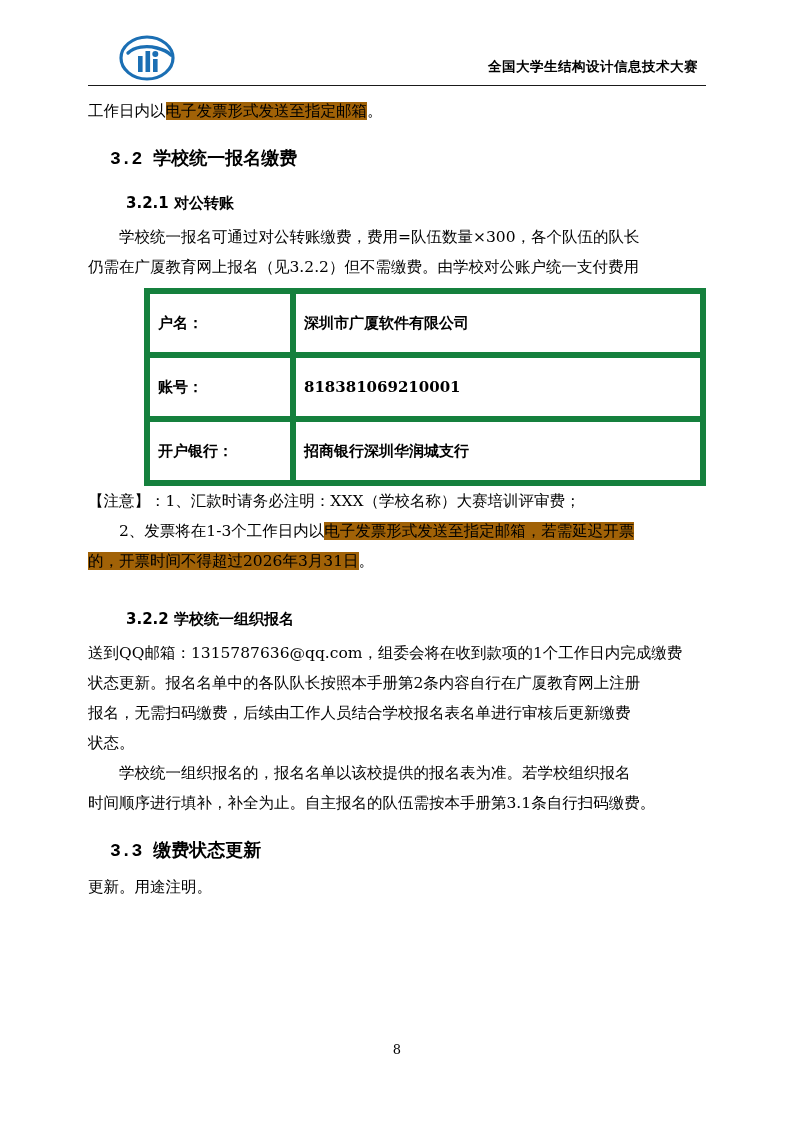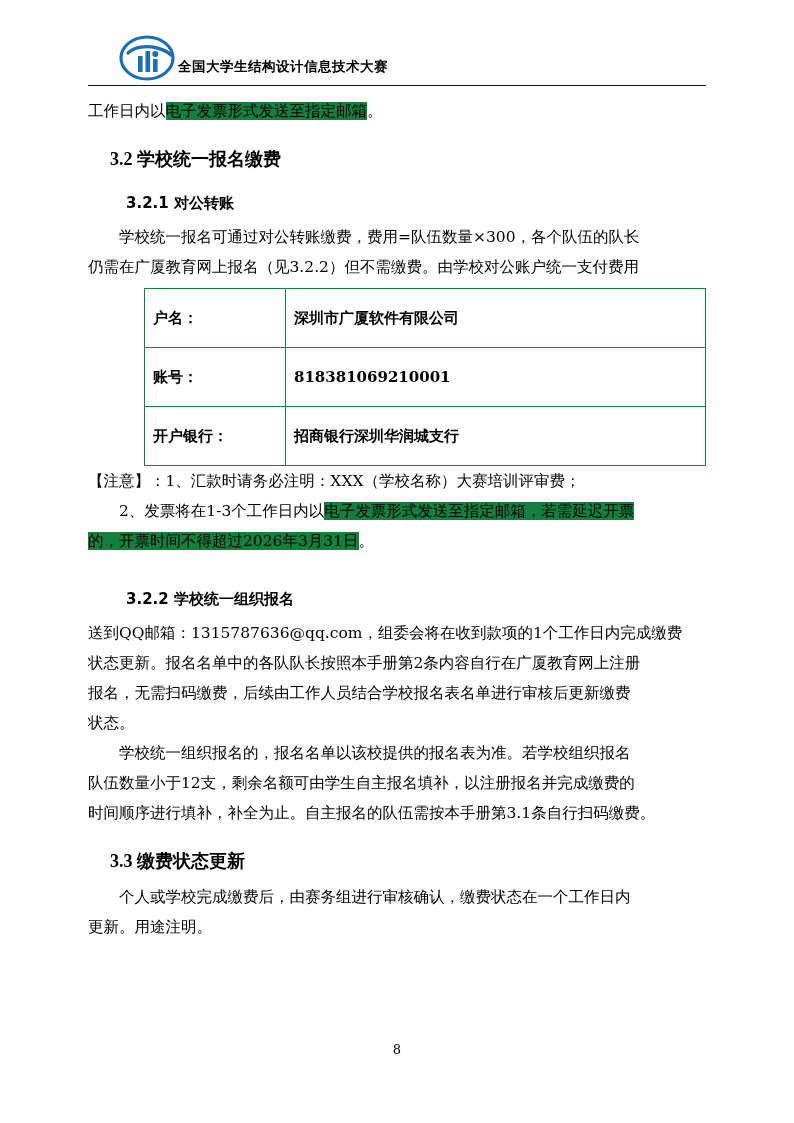--- a/index.html
+++ b/index.html
@@ -19,21 +19,21 @@
     width: 794px;
     height: 1123px;
     box-sizing: border-box;
     padding: 26px 88px 0 88px;
     position: relative;
   }
   
   .header {
     display: flex;
     align-items: flex-end;
-    justify-content: flex-start;
+    justify-content: space-between;
     height: 56px;
     padding: 0 8px 0 28px;
   }
   .logo {
     width: 62px;
     height: 48px;
     position: relative;
     flex: 0 0 auto;
   }
   .header-title {
@@ -58,24 +58,24 @@
   }
   p.para {
     margin: 0;
     text-indent: 2em;
   }
   p.noindent {
     margin: 0;
     text-indent: 0;
   }
   .hl {
-    background: #15803d;
+    background: #a16207;
   }
   h2.h2 {
-    font-family: Liberation Serif, serif;
+    font-family: Liberation Mono, monospace;
     font-size: 18px;
     font-weight: bold;
     margin: 18px 0 6px 0;
     padding-left: 22px;
     line-height: 30px;
   }
   h3.h3 {
     font-family: "DejaVu Sans", "Liberation Sans", sans-serif;
     font-size: 15px;
     font-weight: bold;
@@ -90,21 +90,21 @@
   }
   
   table.acct {
     border-collapse: collapse;
     width: 562px;
     margin: 6px 0 0 56px;
     font-family: "DejaVu Serif", "Liberation Serif", serif;
     font-size: 15px;
   }
   table.acct td {
-    border: 1px solid #15803d;
+    border: 6px solid #15803d;
     padding: 16px 8px;
     height: 26px;
     line-height: 24px;
     vertical-align: middle;
     margin-left: 21px;
   }
   table.acct td.label {
     width: 124px;
     font-weight: bold;
   }
@@ -182,26 +182,24 @@
     </p>
 
     <h3 class="h3 spaced">3.2.2 学校统一组织报名</h3>
 
     <p class="noindent">送到QQ邮箱：1315787636@qq.com，组委会将在收到款项的1个工作日内完成缴费</p>
     <p class="noindent">状态更新。报名名单中的各队队长按照本手册第2条内容自行在广厦教育网上注册</p>
     <p class="noindent">报名，无需扫码缴费，后续由工作人员结合学校报名表名单进行审核后更新缴费</p>
     <p class="noindent">状态。</p>
 
     <p class="para">学校统一组织报名的，报名名单以该校提供的报名表为准。若学校组织报名</p>
-    <p class="noindent">队伍数量小于12支，剩余名额可由学生自主报名填补，以注册报名并完成缴费的</p>
     <p class="noindent">时间顺序进行填补，补全为止。自主报名的队伍需按本手册第3.1条自行扫码缴费。</p>
 
     <h2 class="h2 spaced">3.3 缴费状态更新</h2>
 
-    <p class="para">个人或学校完成缴费后，由赛务组进行审核确认，缴费状态在一个工作日内</p>
     <p class="noindent">更新。用途注明。</p>
 
   </div>
 
   <div class="footer">
     <span>8</span>
   </div>
 
 </div>
 

